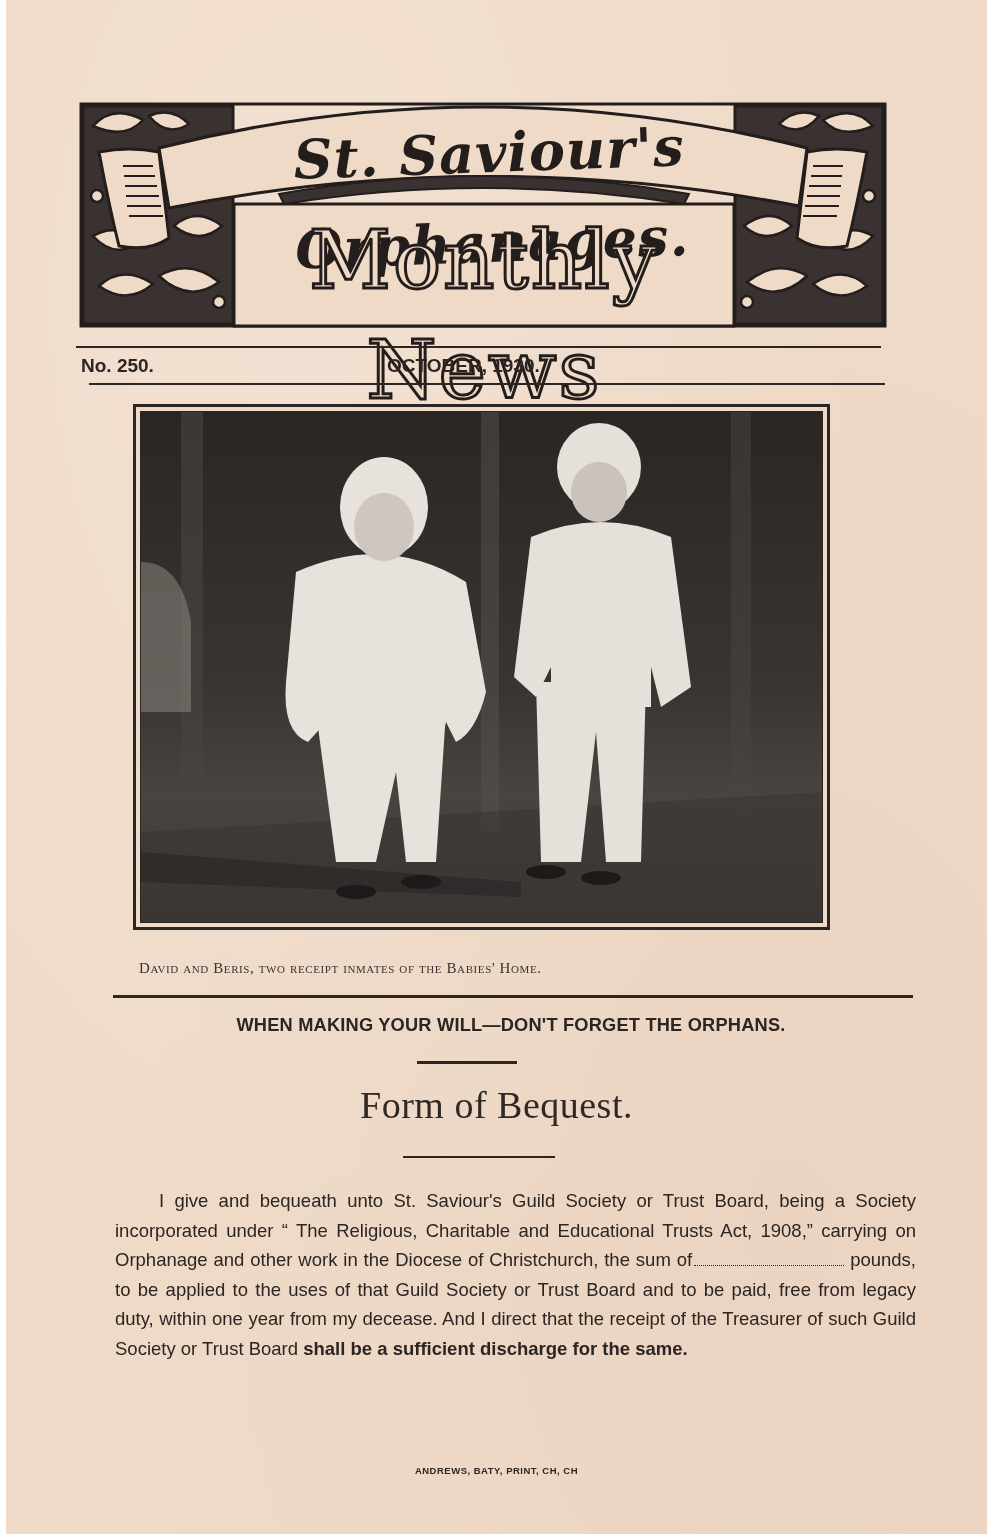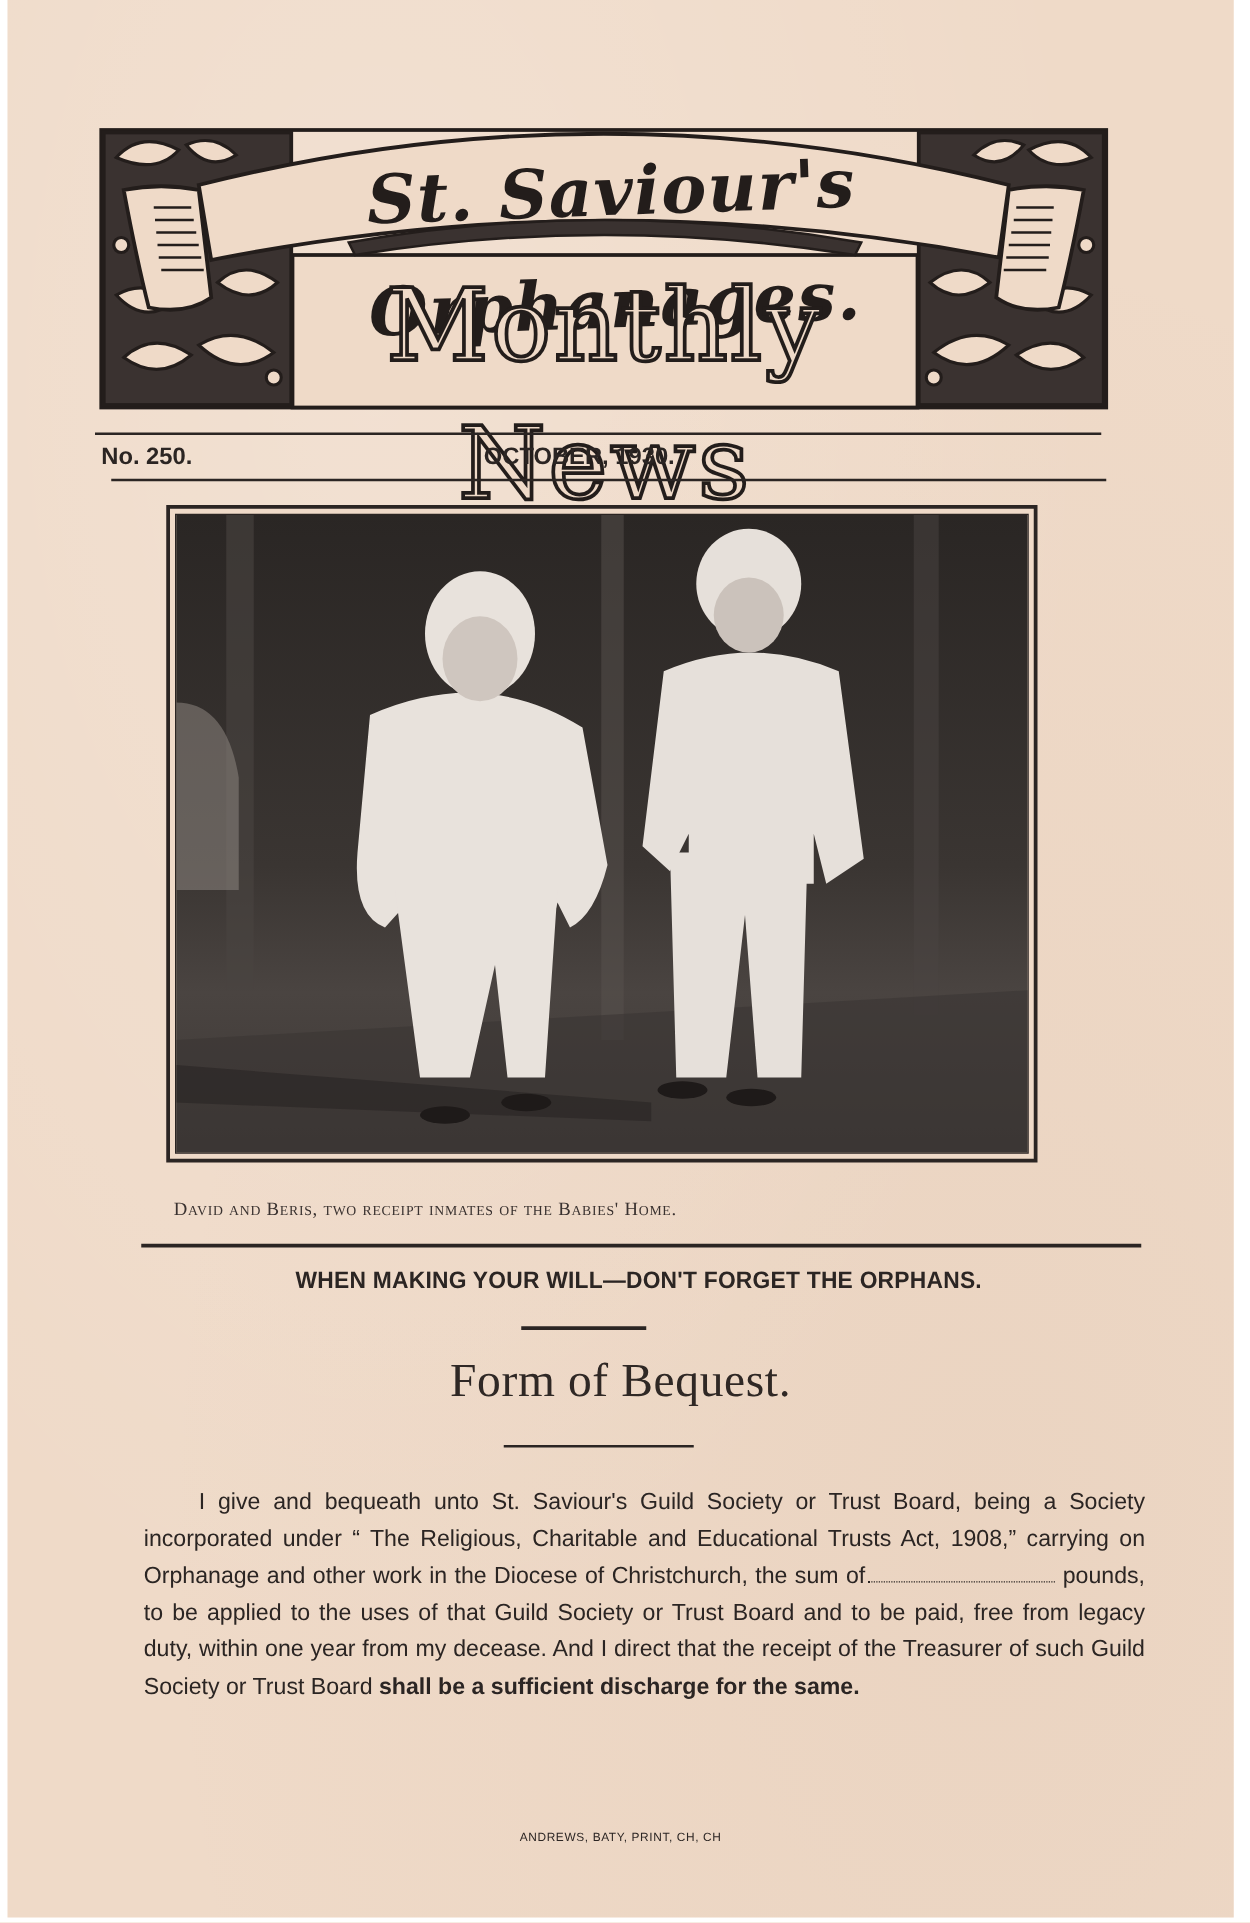--- a/index.html
+++ b/index.html
@@ -78,21 +78,21 @@
     line-height: 29.5px; color: #2b2523; text-align: justify; margin-left: 30px;
   }
   .bequest-body p { margin: 0; text-indent: 44px; }
   .blank-line {
     display: inline-block; width: 150px; border-bottom: 1px dotted #2b2523;
     height: 14px; vertical-align: baseline; margin: 0 6px 0 2px;
   }
   .bold-part { font-weight: bold; }
   .printer {
     position: absolute; left: 0; top: 1465px; width: 981px; text-align: center;
-    font-family: "Liberation Sans", sans-serif; font-weight: normal;
+    font-family: "Liberation Sans", sans-serif; font-weight: bold;
     font-size: 9.5px; letter-spacing: 0.5px; color: #2b2523;
   }
 </style>
 </head>
 <body>
 
 <div class="page">
 
   <div class="masthead">
     <svg width="808" height="232" viewBox="0 0 808 232">

